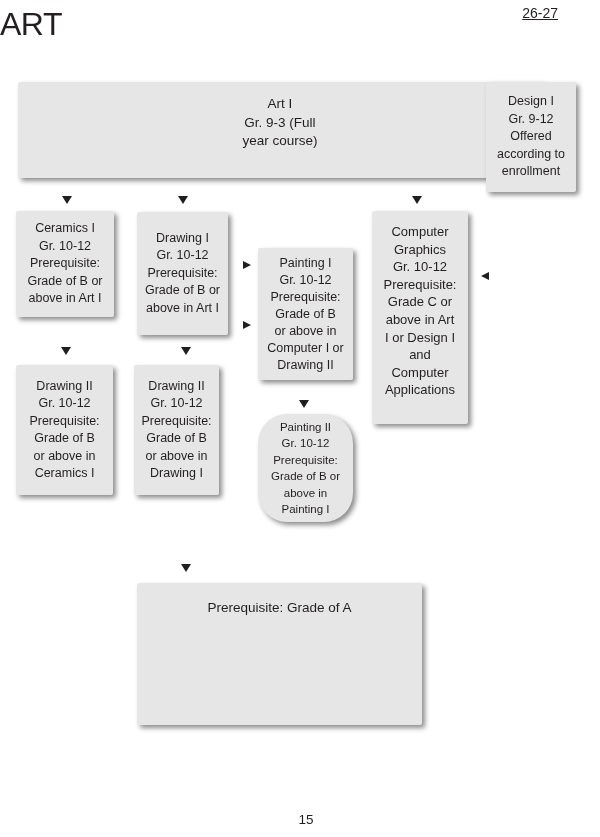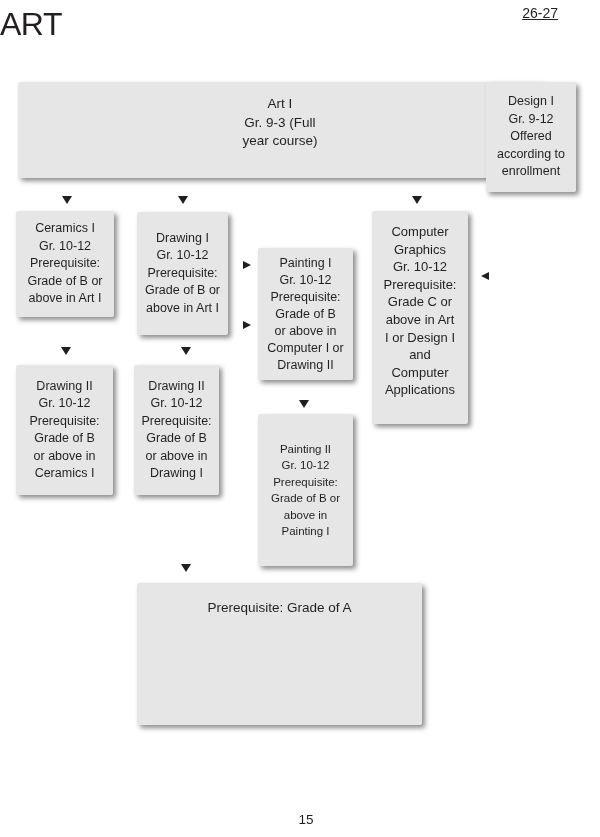--- a/index.html
+++ b/index.html
@@ -184,21 +184,21 @@
         <div>Gr. 10-12</div>
         <div>Prerequisite:</div>
         <div>Grade of B</div>
         <div>or above in</div>
         <div>Drawing I</div>
       </div>
   </div>
 
   <div class="arr arr-down" style="left:299px;top:400px;"></div>
 
-  <div class="box" style="left:258px;top:414px;width:95px;height:152px;">
+  <div class="box" style="left:258px;top:414px;width:95px;height:108px;border-radius:29px;">
     <div class="box-text t-p2">
         <div>Painting II</div>
         <div>Gr. 10-12</div>
         <div>Prerequisite:</div>
         <div>Grade of B or</div>
         <div>above in</div>
         <div>Painting I</div>
       </div>
   </div>
 

